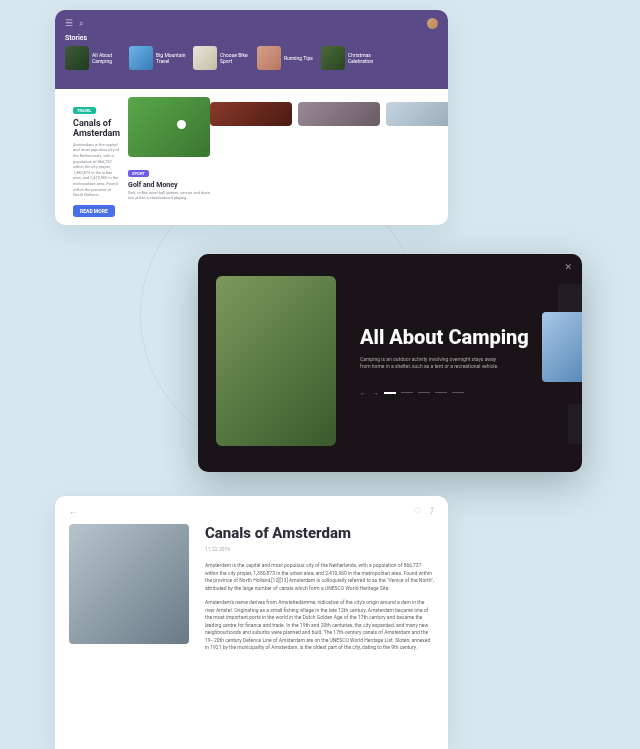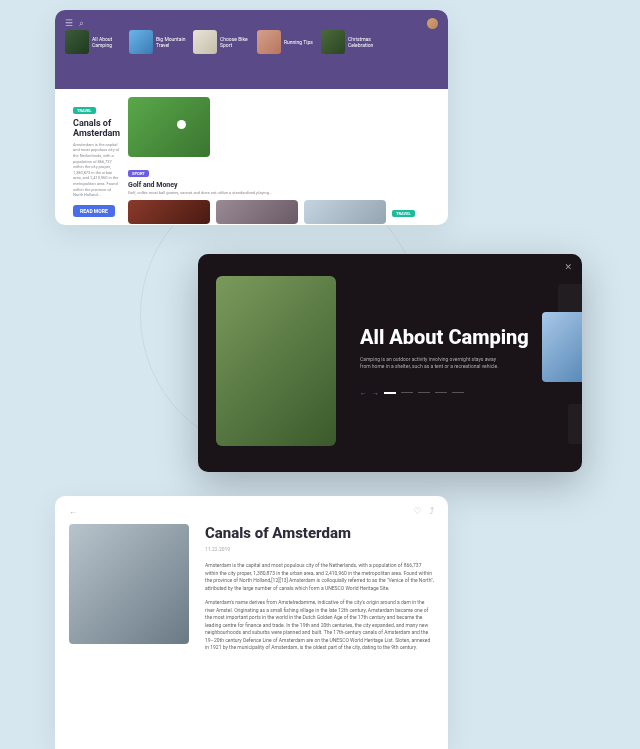--- a/index.html
+++ b/index.html
@@ -26,21 +26,21 @@
 .c1-content{padding:8px 10px;display:flex;gap:8px}
 .c1-main-img{width:82px;height:96px;border-radius:4px;background:linear-gradient(135deg,#b8c4cc,#7a8a95)}
 .c1-main-text{flex:1;width:80px}
 .tag{display:inline-block;font-size:4px;padding:1px 4px;border-radius:2px;color:#fff;font-weight:600}
 .tag-teal{background:#1abc9c}
 .tag-purple{background:#6c5ce7}
 .tag-blue{background:#3a7bd5}
 .c1-title{font-size:9px;font-weight:700;color:#2c2c3a;margin:3px 0;line-height:1.1}
 .c1-desc{font-size:4px;color:#8a8a95;line-height:1.4}
 .btn-read{background:#4a6de8;color:#fff;font-size:5px;font-weight:700;padding:3px 7px;border-radius:3px;border:none;margin-top:5px}
-.c1-side{display:flex;flex-direction:column;}
+.c1-side{display:flex;flex-direction:row;}
 .c1-side-row{display:flex;gap:6px}
 .side-img{width:82px;height:60px;border-radius:4px}
 .si1{background:linear-gradient(135deg,#5aa84a,#3a7530);position:relative}
 .si1::after{content:'';position:absolute;width:9px;height:9px;background:#fff;border-radius:50%;top:38%;left:60%}
 .si2{background:linear-gradient(135deg,#d4c4a8,#4a3a2a)}
 .side-text{margin-top:3px}
 .side-title{font-size:7px;font-weight:700;color:#2c2c3a;margin:2px 0 1px}
 .side-desc{font-size:4px;color:#8a8a95;line-height:1.3}
 .c1-bottom{display:flex;gap:6px;margin-top:5px}
 .bottom-img{width:82px;height:24px;border-radius:4px}
@@ -81,20 +81,21 @@
 
 <div class="bg-circle"></div>
 
 <div class="card1">
   <div class="c1-header">
     <div class="c1-topbar">
       <span class="icon">☰</span>
       <span class="icon">⌕</span>
       <div class="c1-avatar"></div>
     </div>
+    <div class="c1-stories-label">Stories</div>
     <div class="c1-stories">
       <div class="story">
           <div class="story-thumb st1"></div>
           <div class="story-text">All About Camping</div>
         </div>
       <div class="story">
           <div class="story-thumb st2"></div>
           <div class="story-text">Big Mountain Travel</div>
         </div>
       <div class="story">

